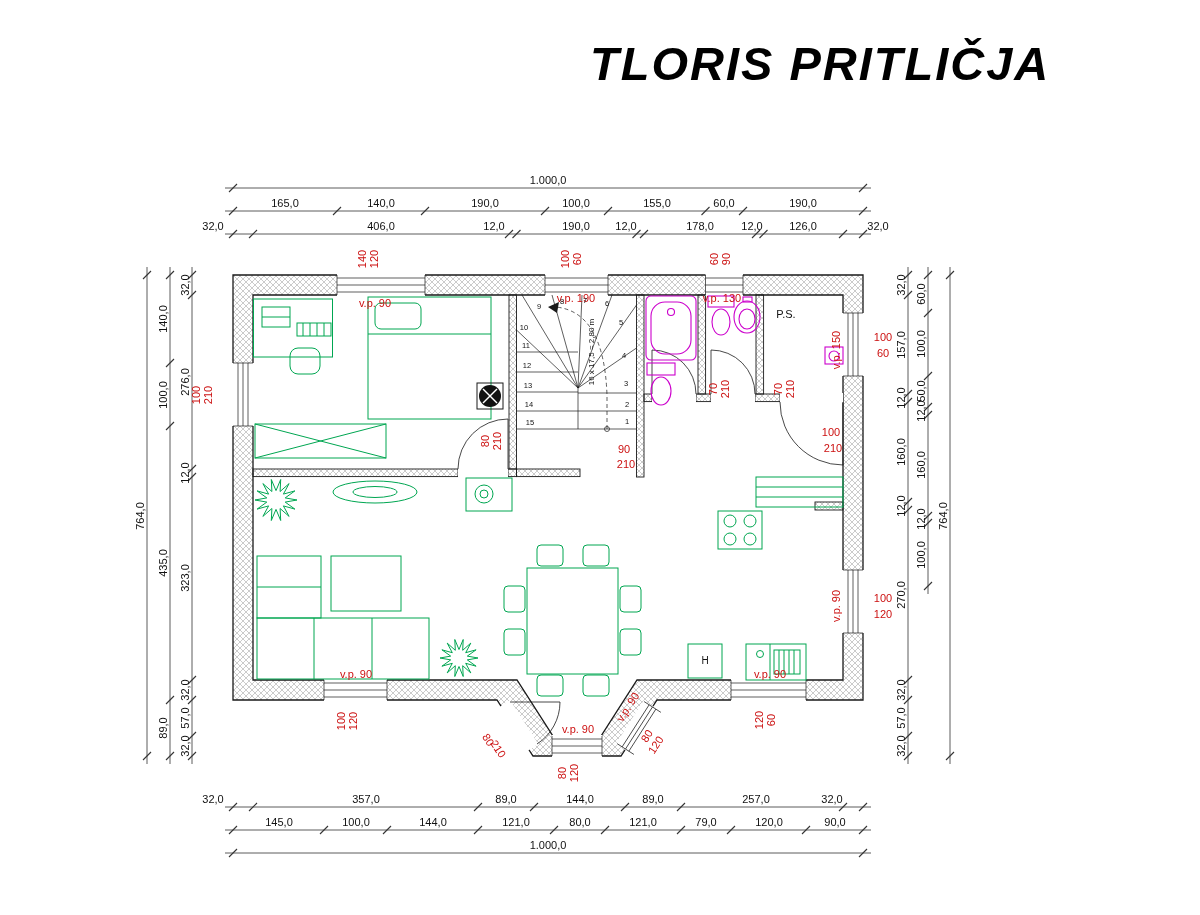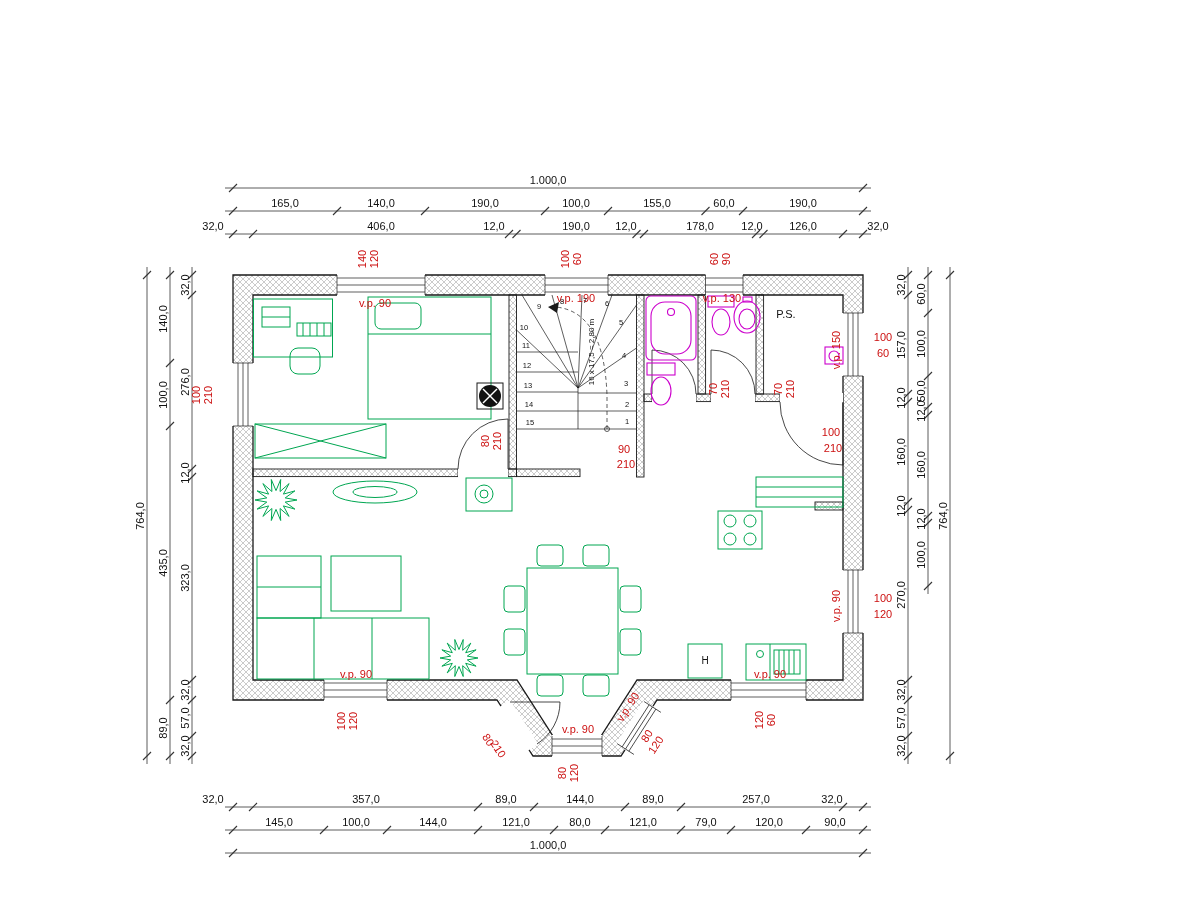--- a/index.html
+++ b/index.html
@@ -15,20 +15,21 @@
   .win-line{stroke:#1a1a1a;stroke-width:0.7;}
   .door{stroke:#1a1a1a;stroke-width:0.8;fill:none;}
   .stair{stroke:#1a1a1a;stroke-width:0.7;fill:none;}
   .furn{stroke:#00a651;stroke-width:1;fill:none;}
   .sanit{stroke:#cc00cc;stroke-width:1.1;fill:none;}
 </style>
 </head>
 <body>
 
 <div class="stage">
+  <div class="title">TLORIS PRITLIČJA</div>
 
   <svg id="plan-svg" width="1200" height="915" viewBox="0 0 1200 915">
     <defs>
       <pattern id="hatch" width="6" height="6" patternUnits="userSpaceOnUse">
         <path d="M0,6 L6,0 M0,0 L6,6" stroke="#8a8a8a" stroke-width="0.45"></path>
       </pattern>
     </defs>
 
     <g>
       <path class="wall" style="stroke-width:1.3" fill-rule="evenodd" d="M233,275 H863 V700 H657 L621,756 H533 L497,700 H233 Z

